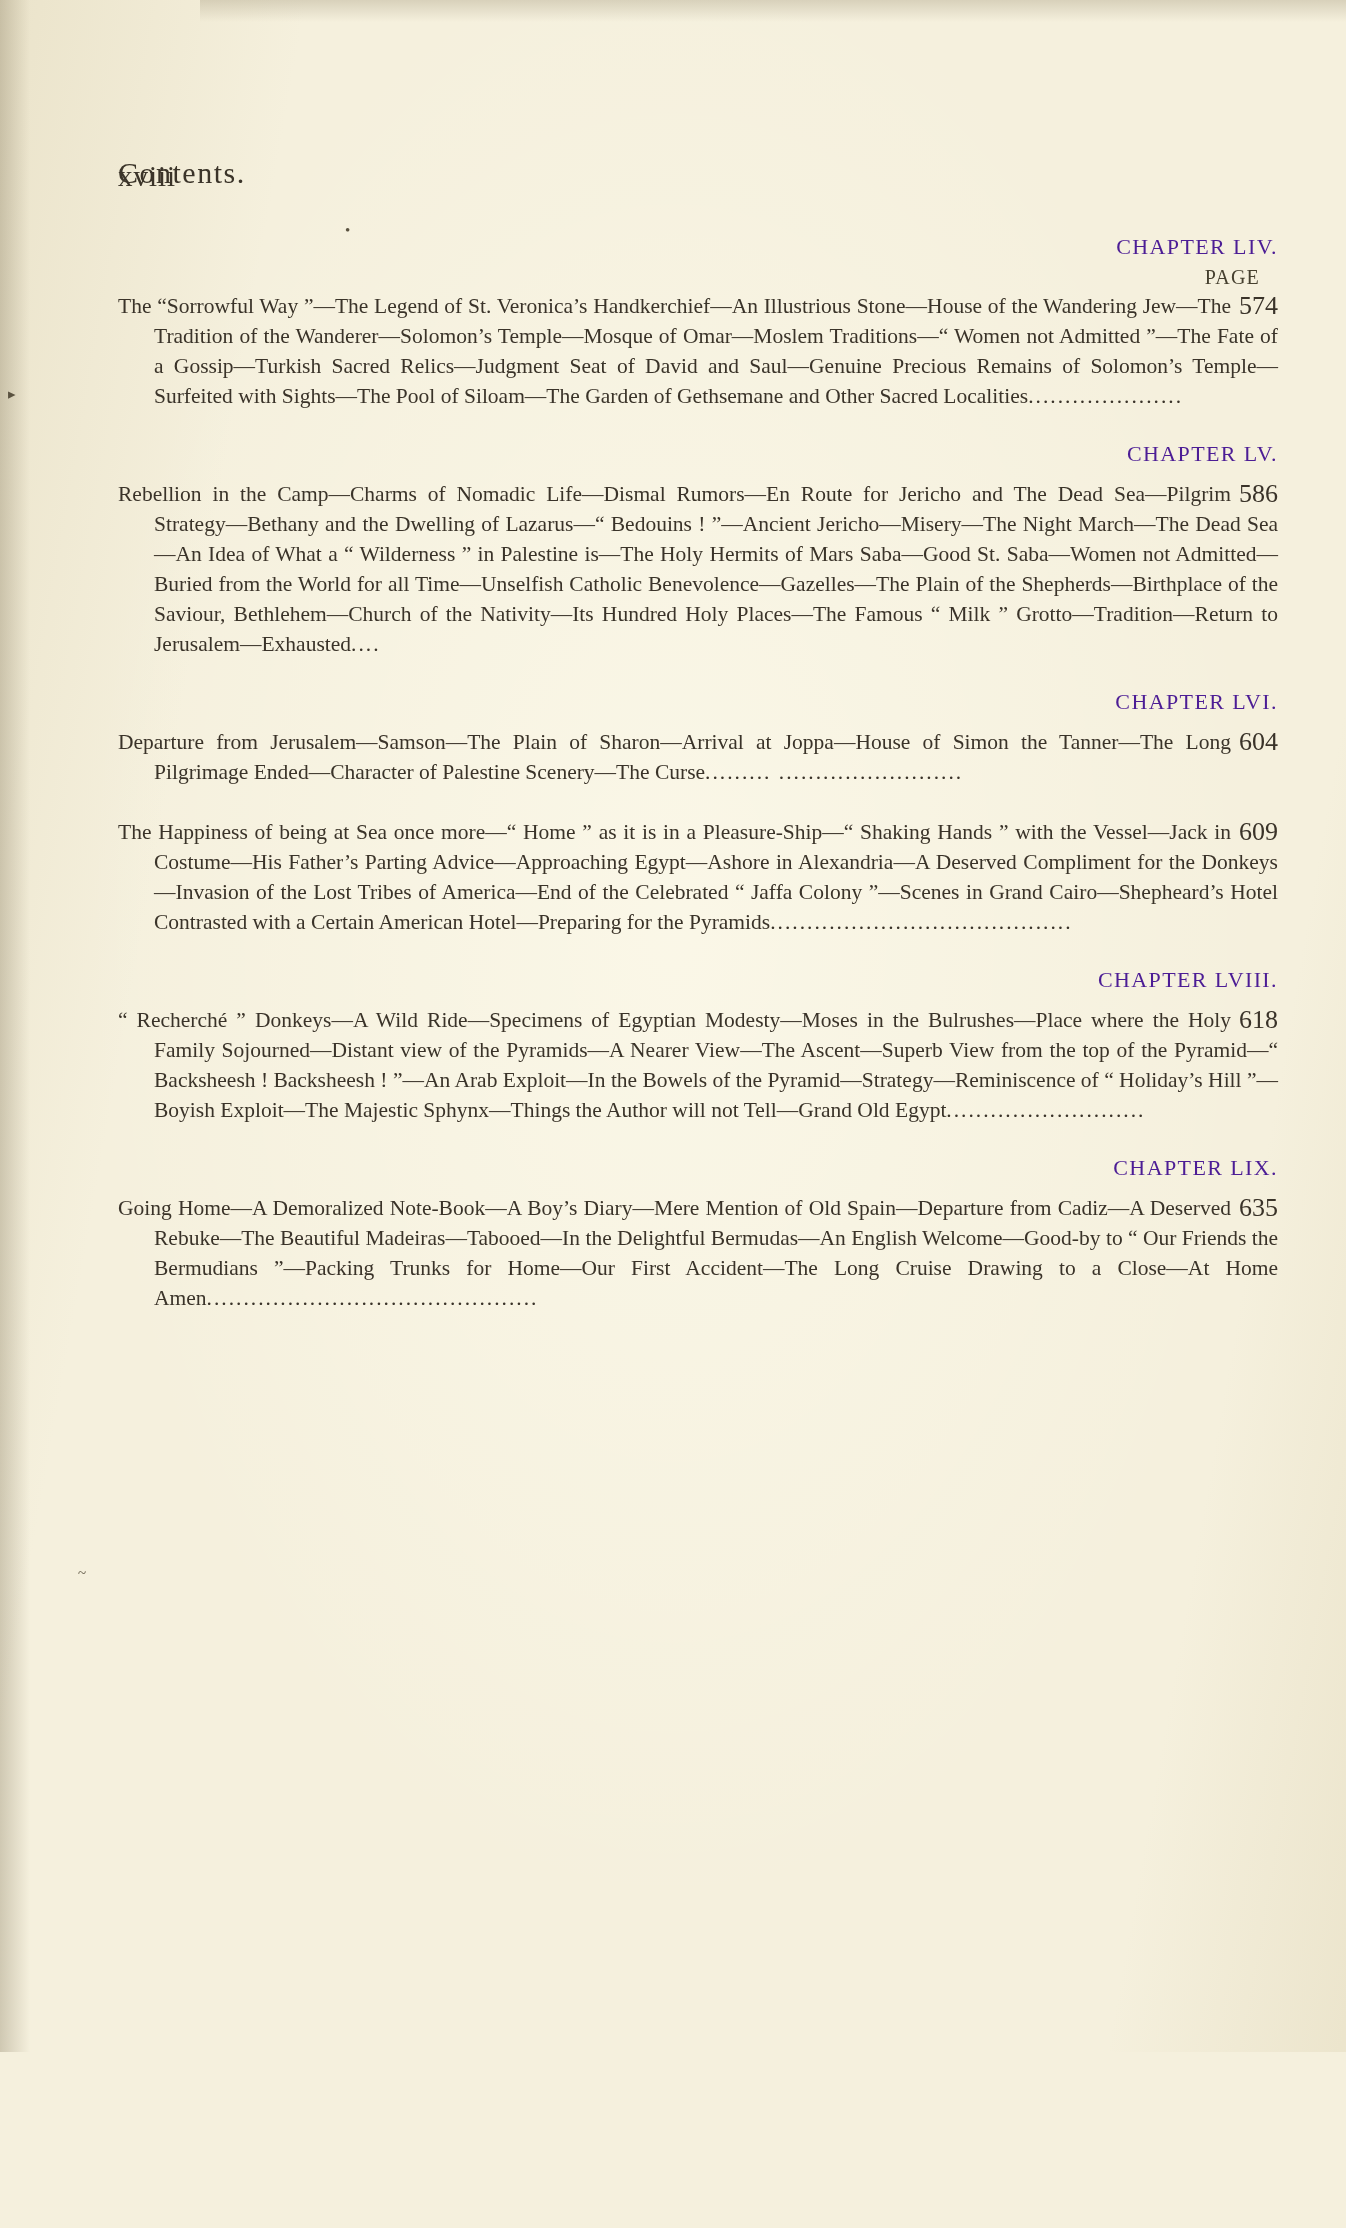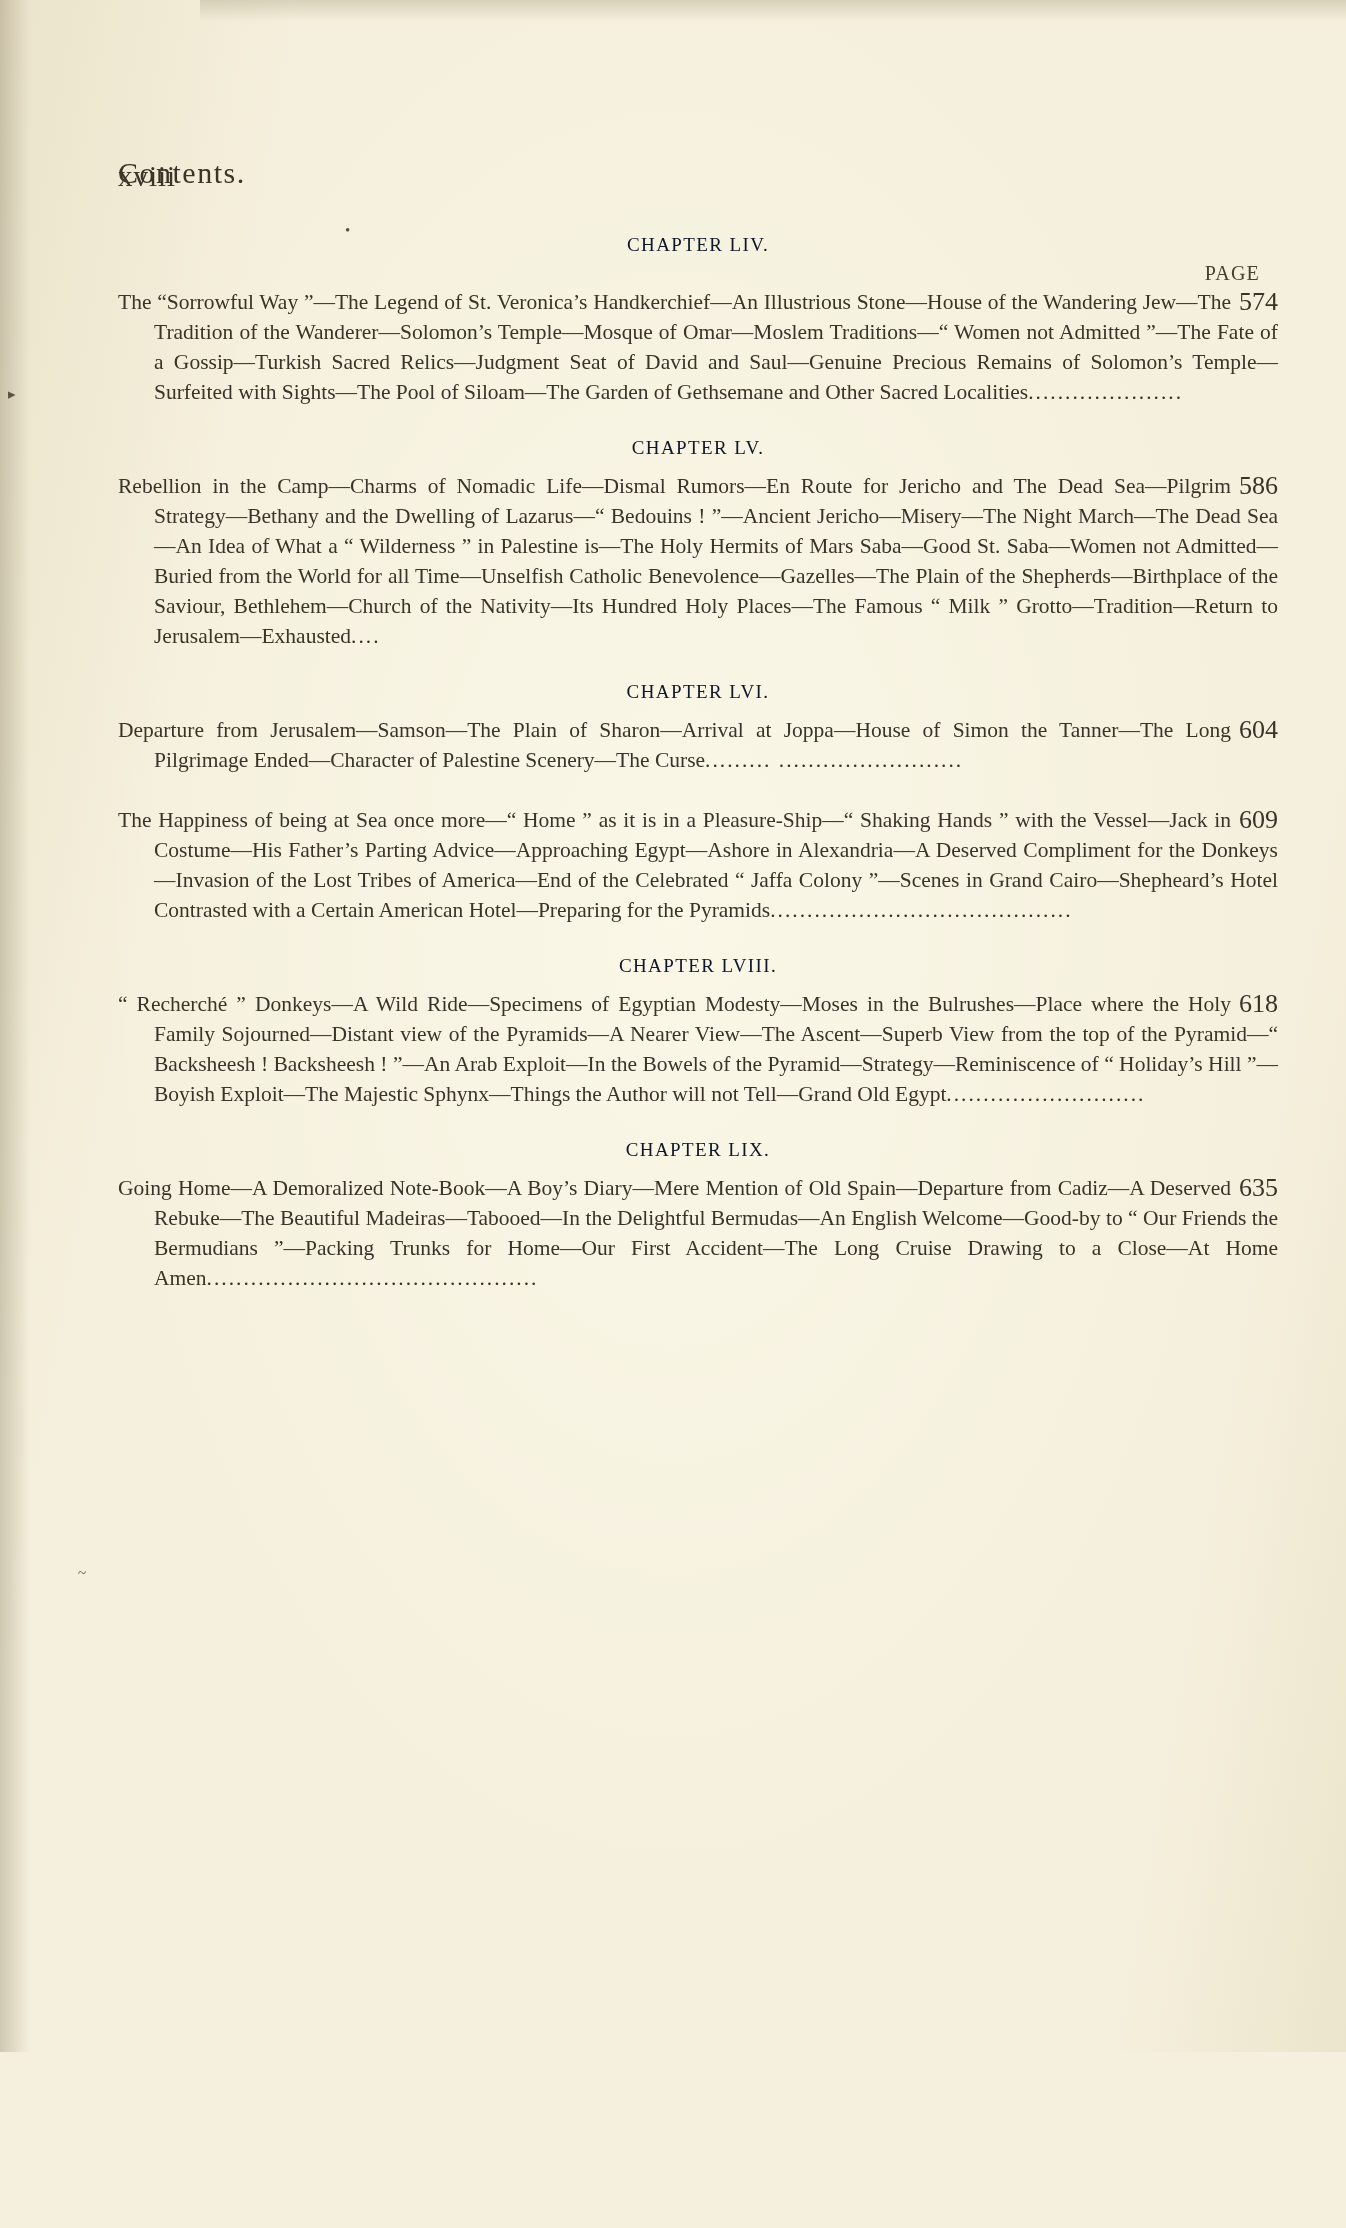--- a/index.html
+++ b/index.html
@@ -76,24 +76,24 @@
     font-size: 30px;
     letter-spacing: 1.5px;
     color: #3b3429;
   }
 
   
   .chapter {
     margin-top: 30px;
   }
   .chapter-title {
-    text-align: center;
-    font-size: 19px;
+    text-align: right;
+    font-size: 22px;
     letter-spacing: 1.4px;
-    color: #0f172a;
+    color: #4c1d95;
     margin-bottom: 12px;
   }
   .page-label {
     text-align: right;
     font-size: 20px;
     letter-spacing: 1.2px;
     color: #46402f;
     margin: -6px 18px 2px 0;
   }
   .entry {

